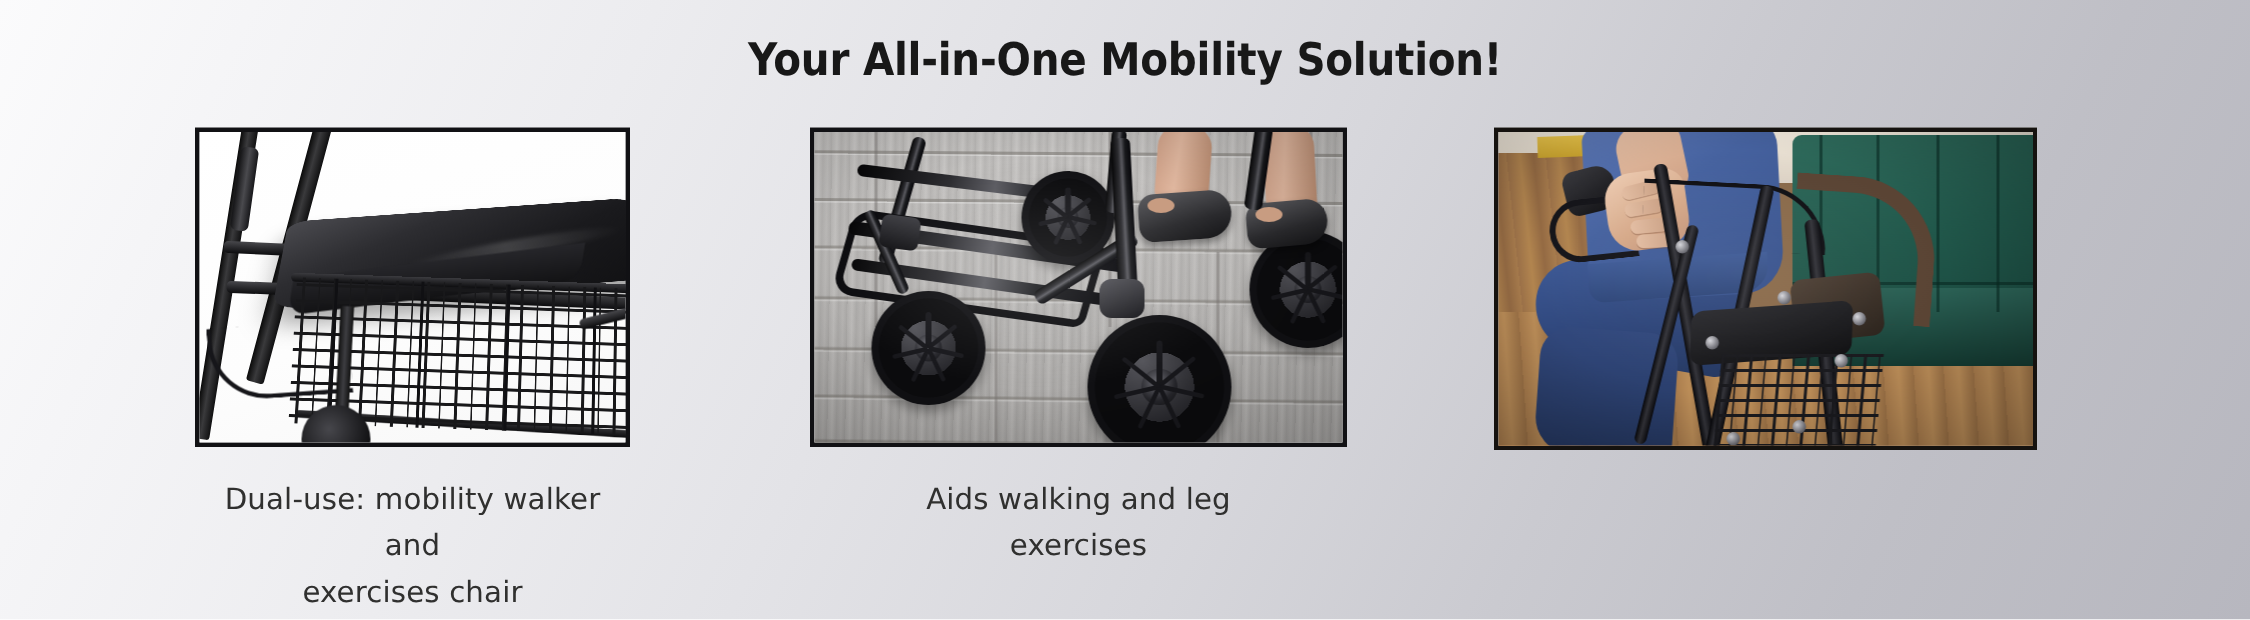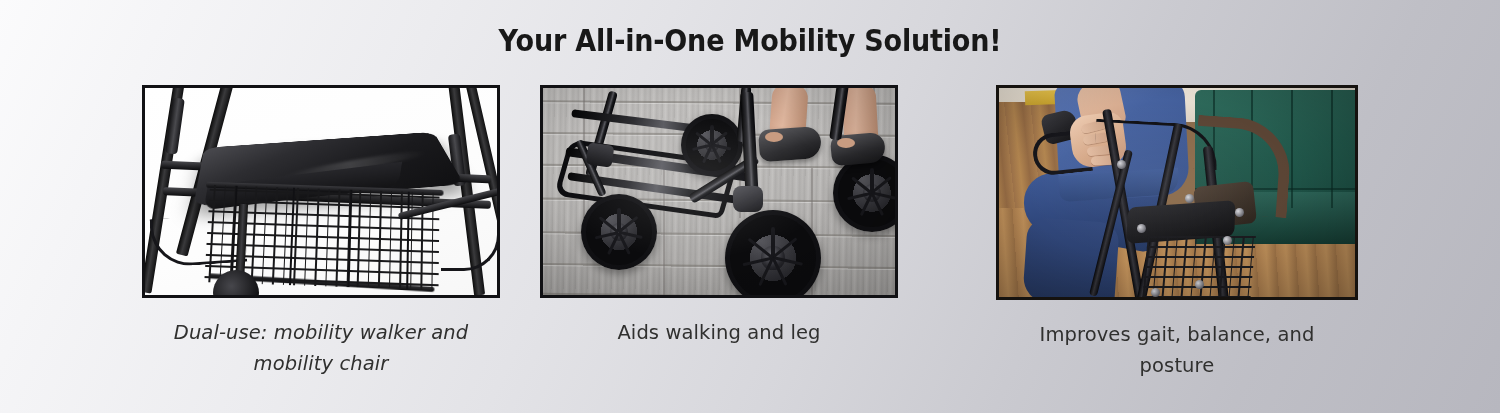--- a/index.html
+++ b/index.html
@@ -47,21 +47,21 @@
     transform: scaleX(0.9);
     transform-origin: 50% 50%;
     white-space: nowrap;
   }
 
   
   .feature {
     position: absolute;
     top: 85px;
   }
-  #feature-1 { left: 142px; width: 358px; font-style: italic; }
+  #feature-1 { left: 130px; width: 290px; }
   #feature-2 { left: 540px; width: 358px; }
   #feature-3 { left: 996px; width: 362px; }
 
   .photo-frame {
     position: relative;
     width: 100%;
     height: 213px;
     box-sizing: border-box;
     border: 3px solid #111114;
     overflow: hidden;
@@ -601,21 +601,21 @@
 
         <div class="p1-bar p1-bar-3"></div>
         <div class="p1-cable"></div>
         <div class="p1-cable-r"></div>
         <div class="p1-stem"></div>
         <div class="p1-wheel"></div>
       </div>
     </div>
     <div class="caption">
       <span class="ln">Dual-use: mobility walker and</span>
-      <span class="ln">mobility chair</span>
+      <span class="ln">exercises chair</span>
     </div>
   </div>
 
   <div class="feature" id="feature-2">
     <div class="photo-frame">
       <div class="photo">
         <div class="p2-floor"></div>
         <div id="p2-planks">
             <div class="p2-plank" style="top: 14px; transform: rotate(0.4deg);"></div>
             <div class="p2-plank" style="top: 46px; transform: rotate(0.45deg);"></div>
@@ -694,20 +694,21 @@
             <div class="p2-spoke" style="left: 46.4px; top: 17.28px; width: 3.4px; height: 30.72px; transform: rotate(308.4deg); transform-origin: 50% 30.72px;"></div>
           </div>
 
         <div class="p2-vign"></div>
       <div class="p2-toe" style="left: 222px; top: 44px;"></div>
           <div class="p2-toe" style="left: 294px; top: 50px;"></div>
         </div>
     </div>
     <div class="caption">
       <span class="ln">Aids walking and leg</span>
+      <span class="ln">exercises</span>
     </div>
   </div>
 
   <div class="feature" id="feature-3">
     <div class="photo-frame">
       <div class="photo">
         <div class="p3-bg"></div>
         <div class="p3-wall"></div>
         <div class="p3-floor"></div>
         <div class="p3-floor2"></div>
@@ -776,19 +777,15 @@
             <div class="p3-bolt" style="left: 224px; top: 148px;"></div>
             <div class="p3-bolt" style="left: 196px; top: 192px;"></div>
             <div class="p3-bolt" style="left: 152px; top: 200px;"></div>
             <div class="p3-bolt" style="left: 236px; top: 120px;"></div>
             <div class="p3-bolt" style="left: 118px; top: 72px;"></div>
           </div>
 
         <div class="p3-vign"></div>
       </div>
     </div>
-    <div class="caption">
-      <span class="ln">Improves gait, balance, and</span>
-      <span class="ln">posture</span>
-    </div>
   </div>
 
 </div>
 
 </body></html>

